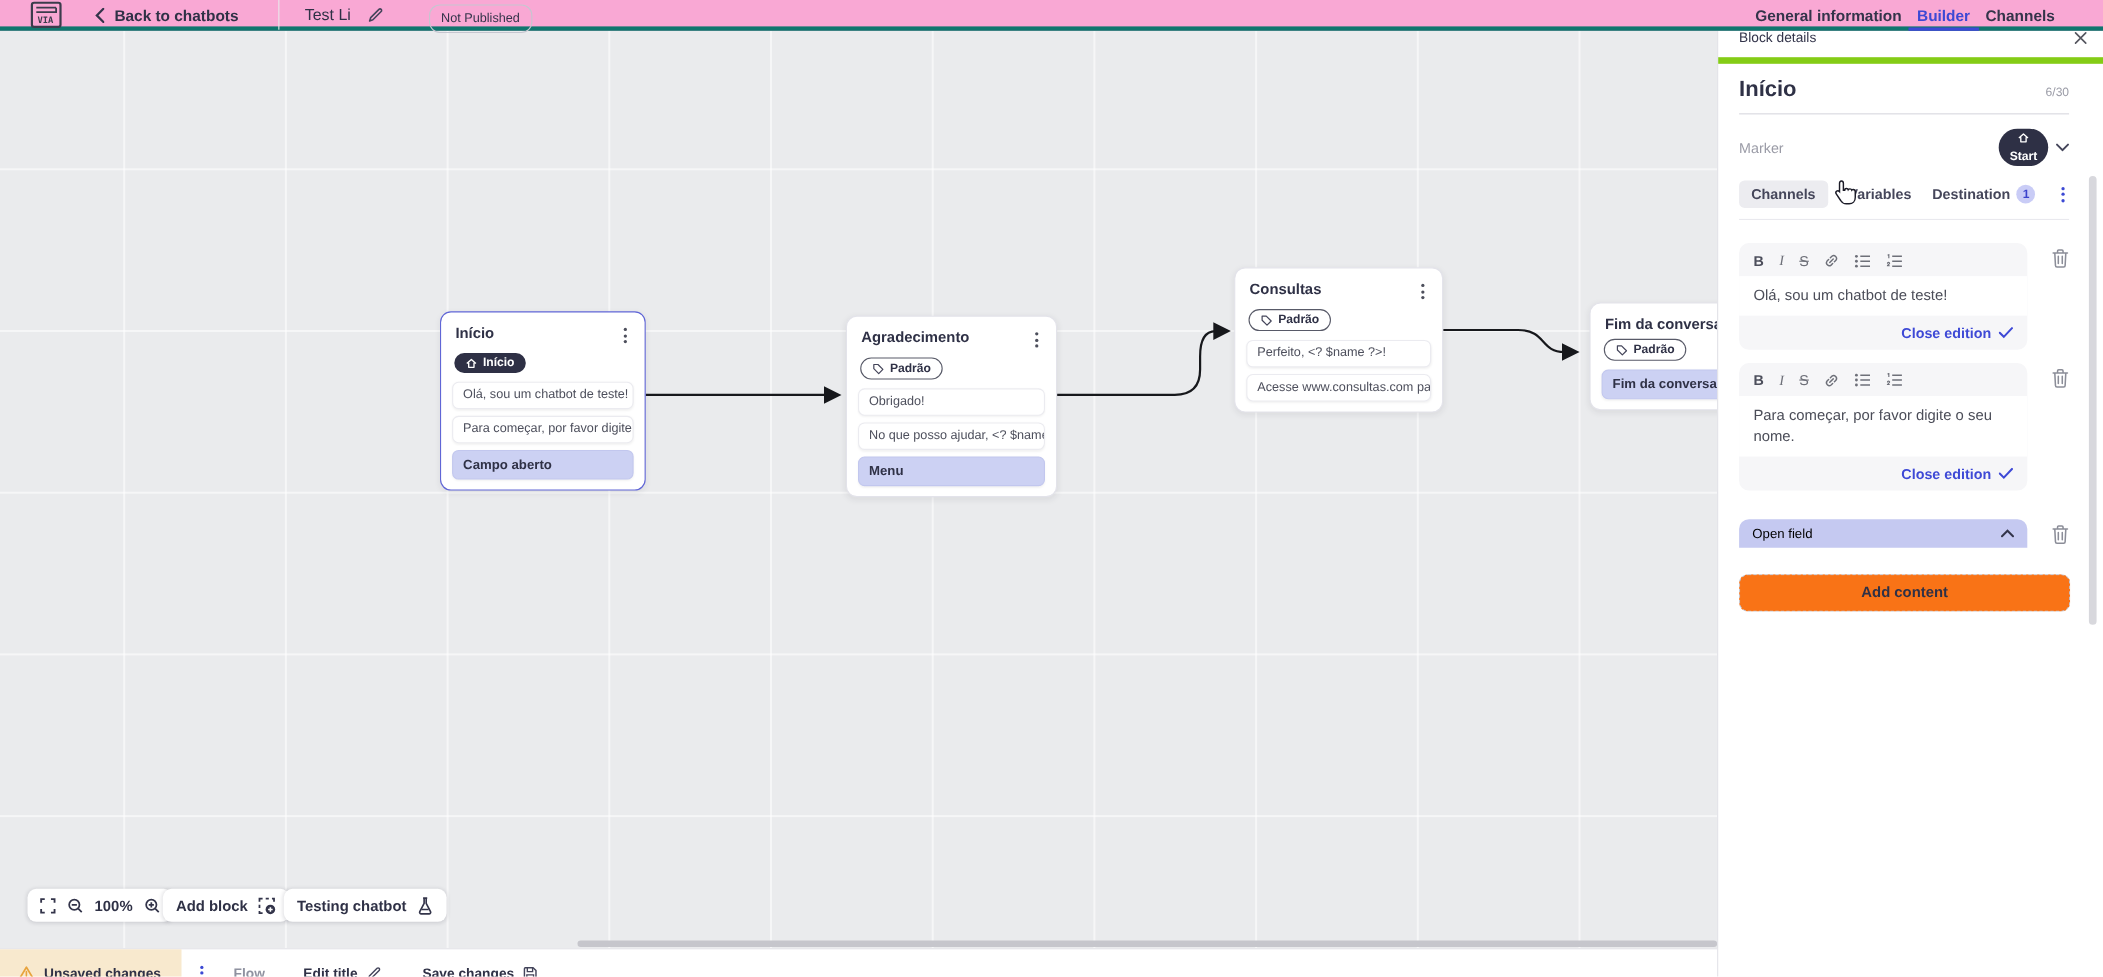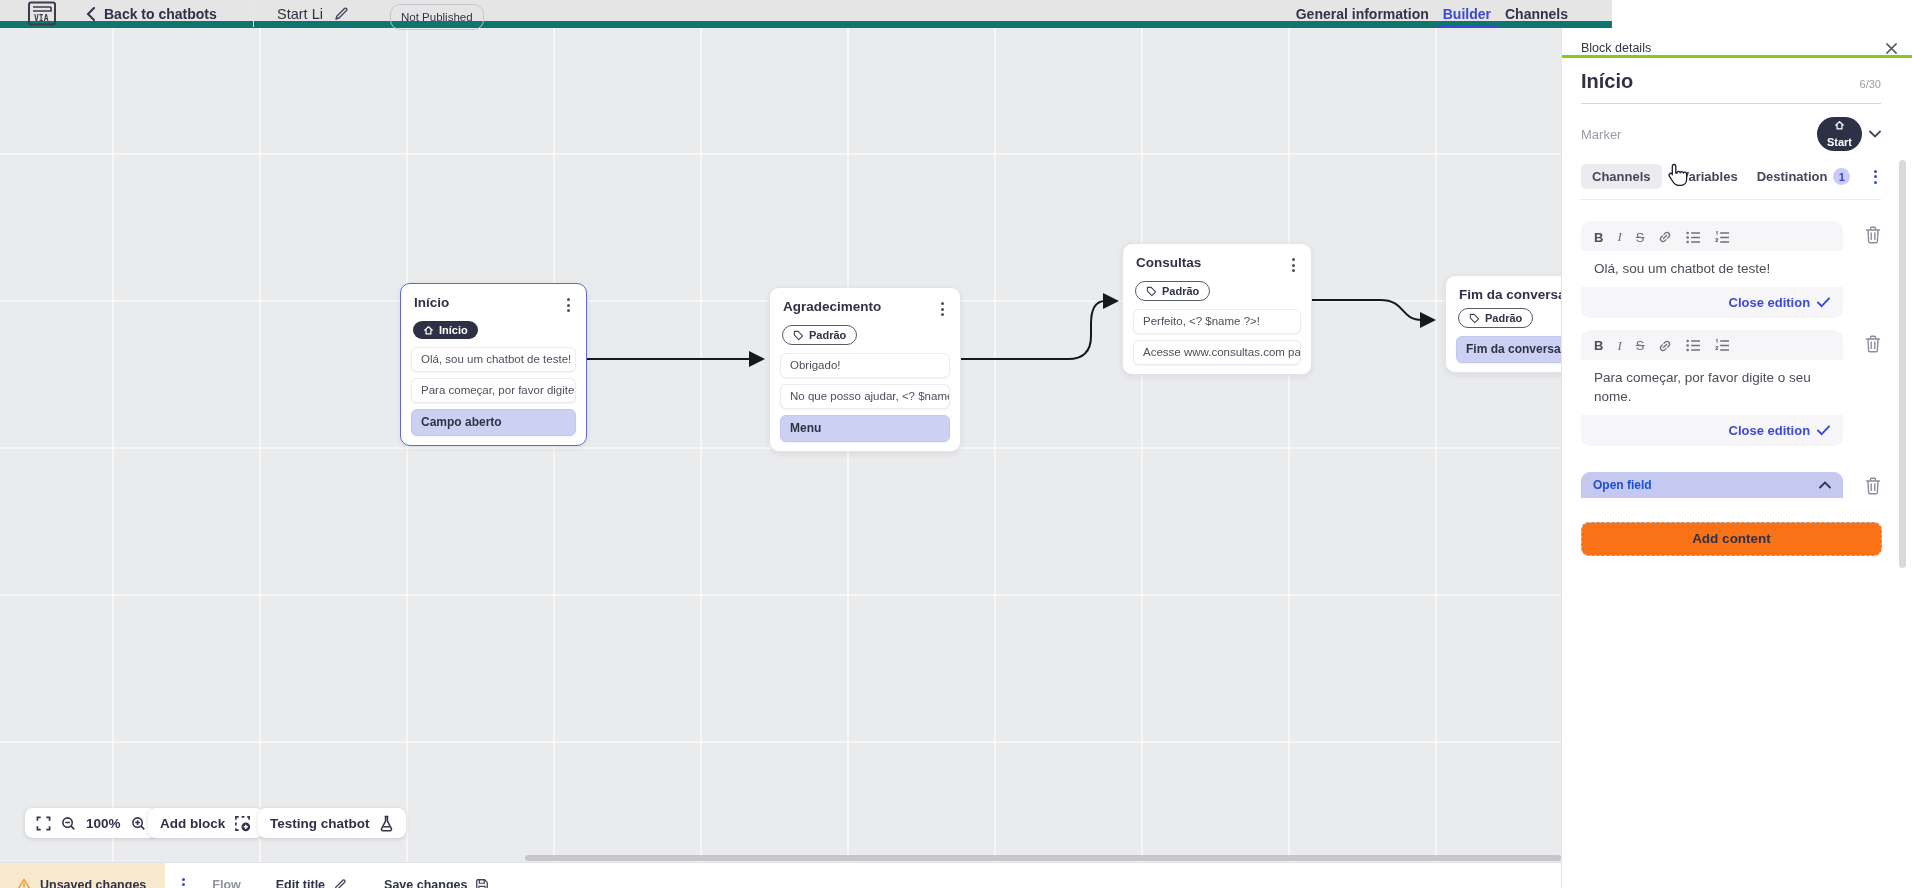--- a/index.html
+++ b/index.html
@@ -1,22 +1,22 @@
 <!DOCTYPE html>
 <html><head>
 <meta charset="utf-8">
 <style>
   * { margin:0; padding:0; box-sizing:border-box; }
   html,body { width:1912px; height:888px; }
   body { font-family:"Liberation Sans", sans-serif; color:#2f3146; background:#fff; }
   .app { position:relative; width:1912px; height:888px; overflow:hidden; background:#fff; }
 
   
-  .topbar { position:absolute; left:0; top:0; width:1612px; height:28px; background:#e5e5e5;
-            border-bottom:7px solid #0f766e; z-index:40; }
+  .topbar { position:absolute; left:0; top:0; width:1912px; height:28px; background:#f9a8d4;
+            border-bottom:4px solid #0f766e; z-index:40; }
   .topbar .logo { position:absolute; left:26px; top:1px; }
   .back-btn { position:absolute; left:86px; top:0; height:27px; display:flex; align-items:center; gap:9px;
               font-size:14px; font-weight:700; color:#2f3146; cursor:pointer; }
   .tb-divider { position:absolute; left:253px; top:0; width:1px; height:27px; background:#e8e8ec; }
   .tb-title { position:absolute; left:277px; top:0; height:27px; display:flex; align-items:center;
               font-size:14.5px; color:#2f3146; }
   .tb-pencil { position:absolute; left:334px; top:6px; cursor:pointer; }
   .tb-badge { position:absolute; left:390px; top:4px; height:19px; display:flex; align-items:center;
               padding:12px 10px; border:1px solid #c6c6d0; border-radius:10px; font-size:11.5px; color:#33344a; }
   .topnav { position:absolute; right:44px; top:0; height:27px; display:flex; align-items:center; gap:14px; }
@@ -59,22 +59,22 @@
          font-size:13.5px; font-weight:700; color:#2f3146; }
   .ctl.zoomctl { left:25px; padding:0 11px; gap:10px; }
   .ctl.addblock { left:148px; padding:0 12px; gap:9px; cursor:pointer; }
   .ctl.testing { left:258px; padding:0 12px; gap:9px; cursor:pointer; }
   .hscroll { position:absolute; left:525px; top:827px; width:1036px; height:6px;
              background:#c6c6cc; border-radius:3px; cursor:grab; }
 
   
   .panel { position:absolute; left:1561px; top:28px; width:351px; height:860px; background:#fff;
            border-left:1px solid #e2e2e7; z-index:30; }
-  .panel-header { height:30px; display:flex; align-items:flex-end; justify-content:space-between;
-                  padding:0 14px 0 19px; font-size:12.5px; color:#33344a; border-bottom:3px solid #84cc16; }
+  .panel-header { height:30px; display:flex; align-items:center; justify-content:space-between;
+                  padding:0 14px 12px 19px; font-size:12.5px; color:#33344a; border-bottom:6px solid #84cc16; }
   .panel-body { padding:12px 31px 0 19px; }
   .name-row { display:flex; align-items:flex-end; justify-content:space-between;
               border-bottom:1px solid #d8d8de; padding-bottom:10px; }
   .name-value { font-size:20px; font-weight:700; color:#2f3146; }
   .name-counter { font-size:11px; color:#9a9ba6; padding-bottom:3px; }
   .marker-row { margin-top:13px; display:flex; align-items:center; justify-content:space-between; }
   .marker-label { font-size:13px; color:#9a9ba6; }
   .marker-right { display:flex; align-items:center; gap:7px; }
   .marker-right .pill { margin:0; cursor:pointer;flex-direction:column; }
   .ptabs { margin-top:12px; display:flex; align-items:center; gap:19px; padding-bottom:9px;
@@ -97,22 +97,22 @@
   .tb-glyph.s { text-decoration:line-through; }
   .ed-field { background:#fff; padding:8px 13px; font-size:13.5px; color:#4b4d58; line-height:1.45; cursor:text; }
   .ed-footer { display:flex; justify-content:flex-end; align-items:center; gap:7px; padding:8px 13px;
                color:#3e49d6; font-size:13px; font-weight:700; cursor:pointer; }
   .trash-col { width:38px; display:flex; justify-content:flex-end; padding-top:5px; }
   .trash-col svg { cursor:pointer; }
 
   .of-row { display:flex; margin-top:26px; }
   .of-card { width:263px; }
   .of-head { background:#c5c9f1; border-radius:9px 9px 0 0; padding:6px 12px; display:flex;
-             align-items:center; justify-content:space-between; font-size:12px; font-weight:700;
-             color:#1d4ed8; cursor:pointer; }
+             align-items:center; justify-content:space-between; font-size:12px; font-weight:400;
+             color:#000000; cursor:pointer; }
   .of-body { background:#fff; border:1px solid #e2e2ea; border-top:none; border-radius:0 0 9px 9px;
              padding:13px 12px 15px; }
   .of-ftlabel { font-size:13px; color:#55565f; margin-left:14px; }
   .of-radios { margin-top:9px; display:flex; align-items:center; gap:19px; }
   .radio-opt { display:flex; align-items:center; gap:9px; font-size:14px; color:#33344a; cursor:pointer; }
   .rdot { width:17px; height:17px; border-radius:50%; border:2px solid #8a8c96; background:#fff; }
   .radio-opt.sel .rdot { border-color:#3640cf; background:radial-gradient(circle, #3a43d1 0 58%, #fff 62%); }
   .of-desc { margin-top:12px; font-size:12.5px; color:#9a9ba6; line-height:1.45; }
   .add-content { margin-top:24px; width:301px; height:34px; border:1.5px dashed #c4c4cd; border-radius:8px;
                  display:flex; align-items:center; justify-content:center; font-size:13.5px;
@@ -145,21 +145,21 @@
         <text x="8" y="20" font-family="DejaVu Sans Mono, monospace" font-size="8" font-weight="bold" fill="#3b3c4c">VIA</text>
       </svg>
     </span>
     <div class="back-btn">
       <svg width="9" height="14" viewBox="0 0 9 14">
         <path d="M8 1 L2 7 L8 13" stroke="#33344a" stroke-width="2" fill="none" stroke-linecap="round"></path>
       </svg>
       <span>Back to chatbots</span>
     </div>
     <div class="tb-divider"></div>
-    <div class="tb-title">Start Li</div>
+    <div class="tb-title">Test Li</div>
     <span class="tb-pencil">
       <svg width="15" height="15" viewBox="0 0 15 15">
         <path d="M2 13 L3 10 L10.5 2.5 A1.4 1.4 0 0 1 12.5 4.5 L5 12 Z" fill="none" stroke="#43445a" stroke-width="1.4" stroke-linejoin="round"></path>
       </svg>
     </span>
     <div class="tb-badge">Not Published</div>
     <nav class="topnav">
       <span class="ttab">General information</span>
       <span class="ttab active">Builder</span>
       <span class="ttab">Channels</span>

